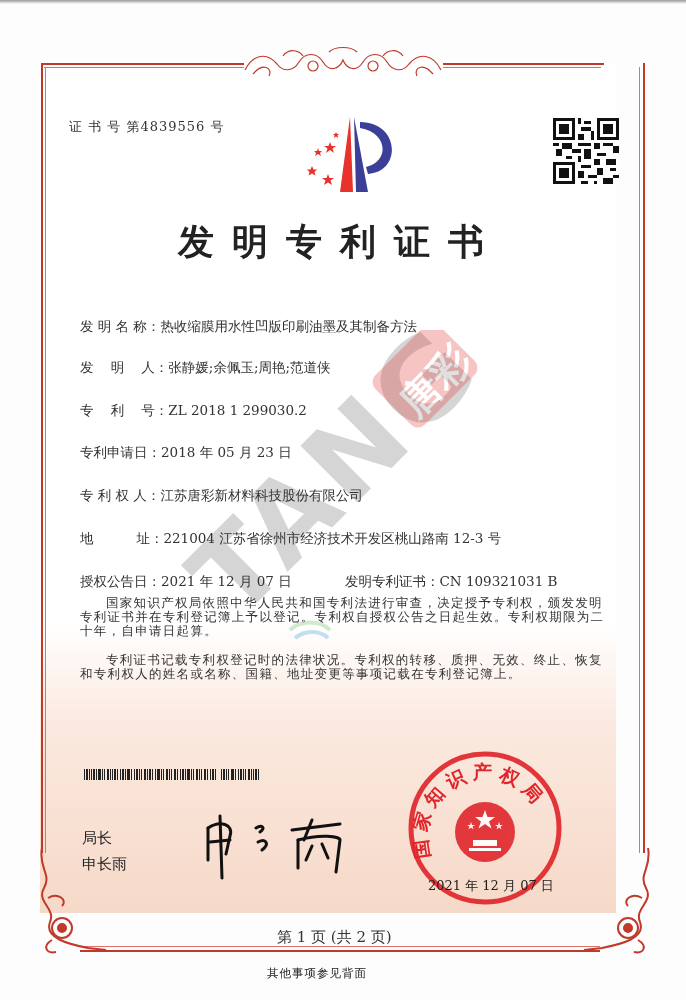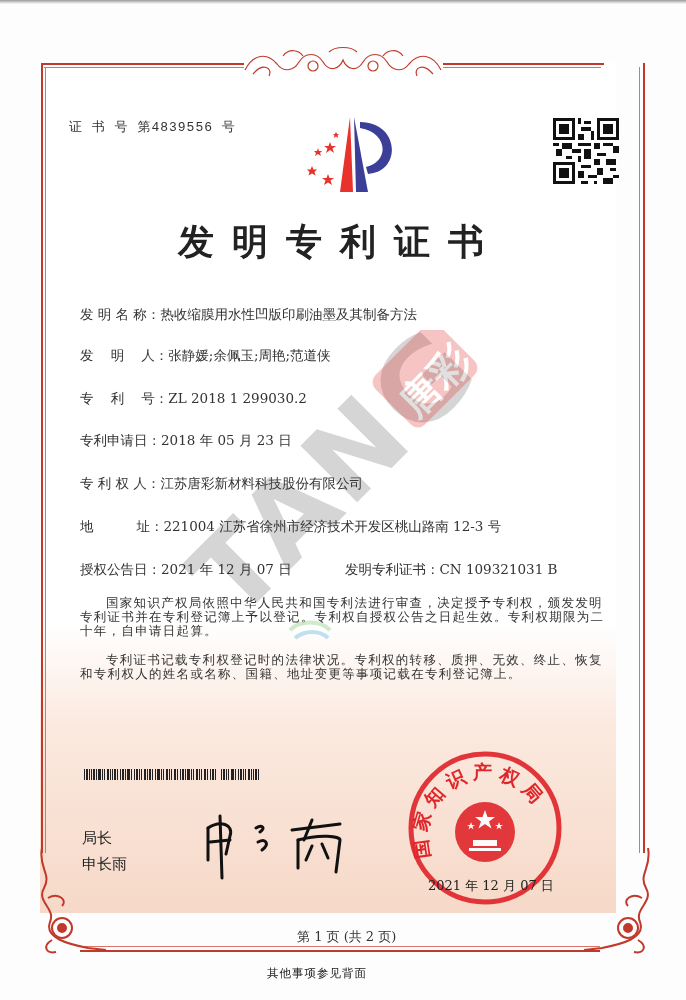--- a/index.html
+++ b/index.html
@@ -10,36 +10,36 @@
     color:#2a2a2a;
   }
   .topshade { position:absolute; left:0; top:0; width:686px; height:4px; background:linear-gradient(#9a9a9a,#fdfdfd); }
   .paper {
     position:absolute; left:40px; top:63px; width:576px; height:850px;
     background:linear-gradient(to bottom, #ffffff 0%, #ffffff 66%, #fbe9df 78%, #f6d9c8 100%);
   }
   .frame-line { position:absolute; background:#c0392b; }
   .frame-line.thin { background:#d9756a; }
   .ornament { position:absolute; }
-  .cert-no { position:absolute; left:69px; top:118px; font-size:13px; letter-spacing:1px; color:#333;font-family:Liberation Mono, monospace; }
+  .cert-no { position:absolute; left:69px; top:118px; font-size:13px; letter-spacing:1px; color:#333; }
   .qr { position:absolute; left:553px; top:118px; width:66px; height:66px; }
   .logo { position:absolute; left:290px; top:112px; width:110px; height:85px; }
   .title { position:absolute; left:178px; top:218px; font-family:"DejaVu Sans", sans-serif; font-size:36px; letter-spacing:18px; color:#222; font-weight:700; }
   .field { position:absolute; left:80px; font-size:13.5px; color:#333; white-space:nowrap; }
-  .field .lbl { display:inline-block; }
+  .field .lbl { display:inline-block;margin-top:12px; }
   .field .val { display:inline-block; }
   .para { position:absolute; left:80px; width:532px; font-size:12.5px; line-height:14px; color:#333; text-indent:26px; letter-spacing:1.3px; }
   .watermark { position:absolute; left:150px; top:330px; width:330px; height:330px; pointer-events:none; }
   .barcode { position:absolute; left:84px; top:769px; width:176px; height:11px; }
   .director-title { position:absolute; left:82px; top:829px; font-family:Liberation Serif, serif; font-size:15px; color:#222; }
   .director-name { position:absolute; left:82px; top:855px; font-family:"DejaVu Sans", sans-serif; font-size:15px; color:#222; }
   .signature { position:absolute; left:200px; top:810px; width:160px; height:70px; }
   .seal { position:absolute; left:405px; top:748px; width:160px; height:160px; }
   .seal-date { position:absolute; left:428px; top:877px; font-size:13px; color:#222; }
-  .page-no { position:absolute; left:277px; top:928px; font-size:13px; color:#333;margin-left:20px; }
+  .page-no { position:absolute; left:277px; top:928px; font-size:15px; color:#333; }
   .back-note { position:absolute; left:267px; top:966px; font-size:11.5px; color:#222; letter-spacing:1px; }
 </style>
 </head>
 <body>
 
 <div class="topshade"></div>
 <div class="paper"></div>
 
 <div class="frame-line" style="left:41px;top:63px;width:203px;height:2px;"></div>
 <div class="frame-line thin" style="left:44px;top:67px;width:200px;height:1px;"></div>

